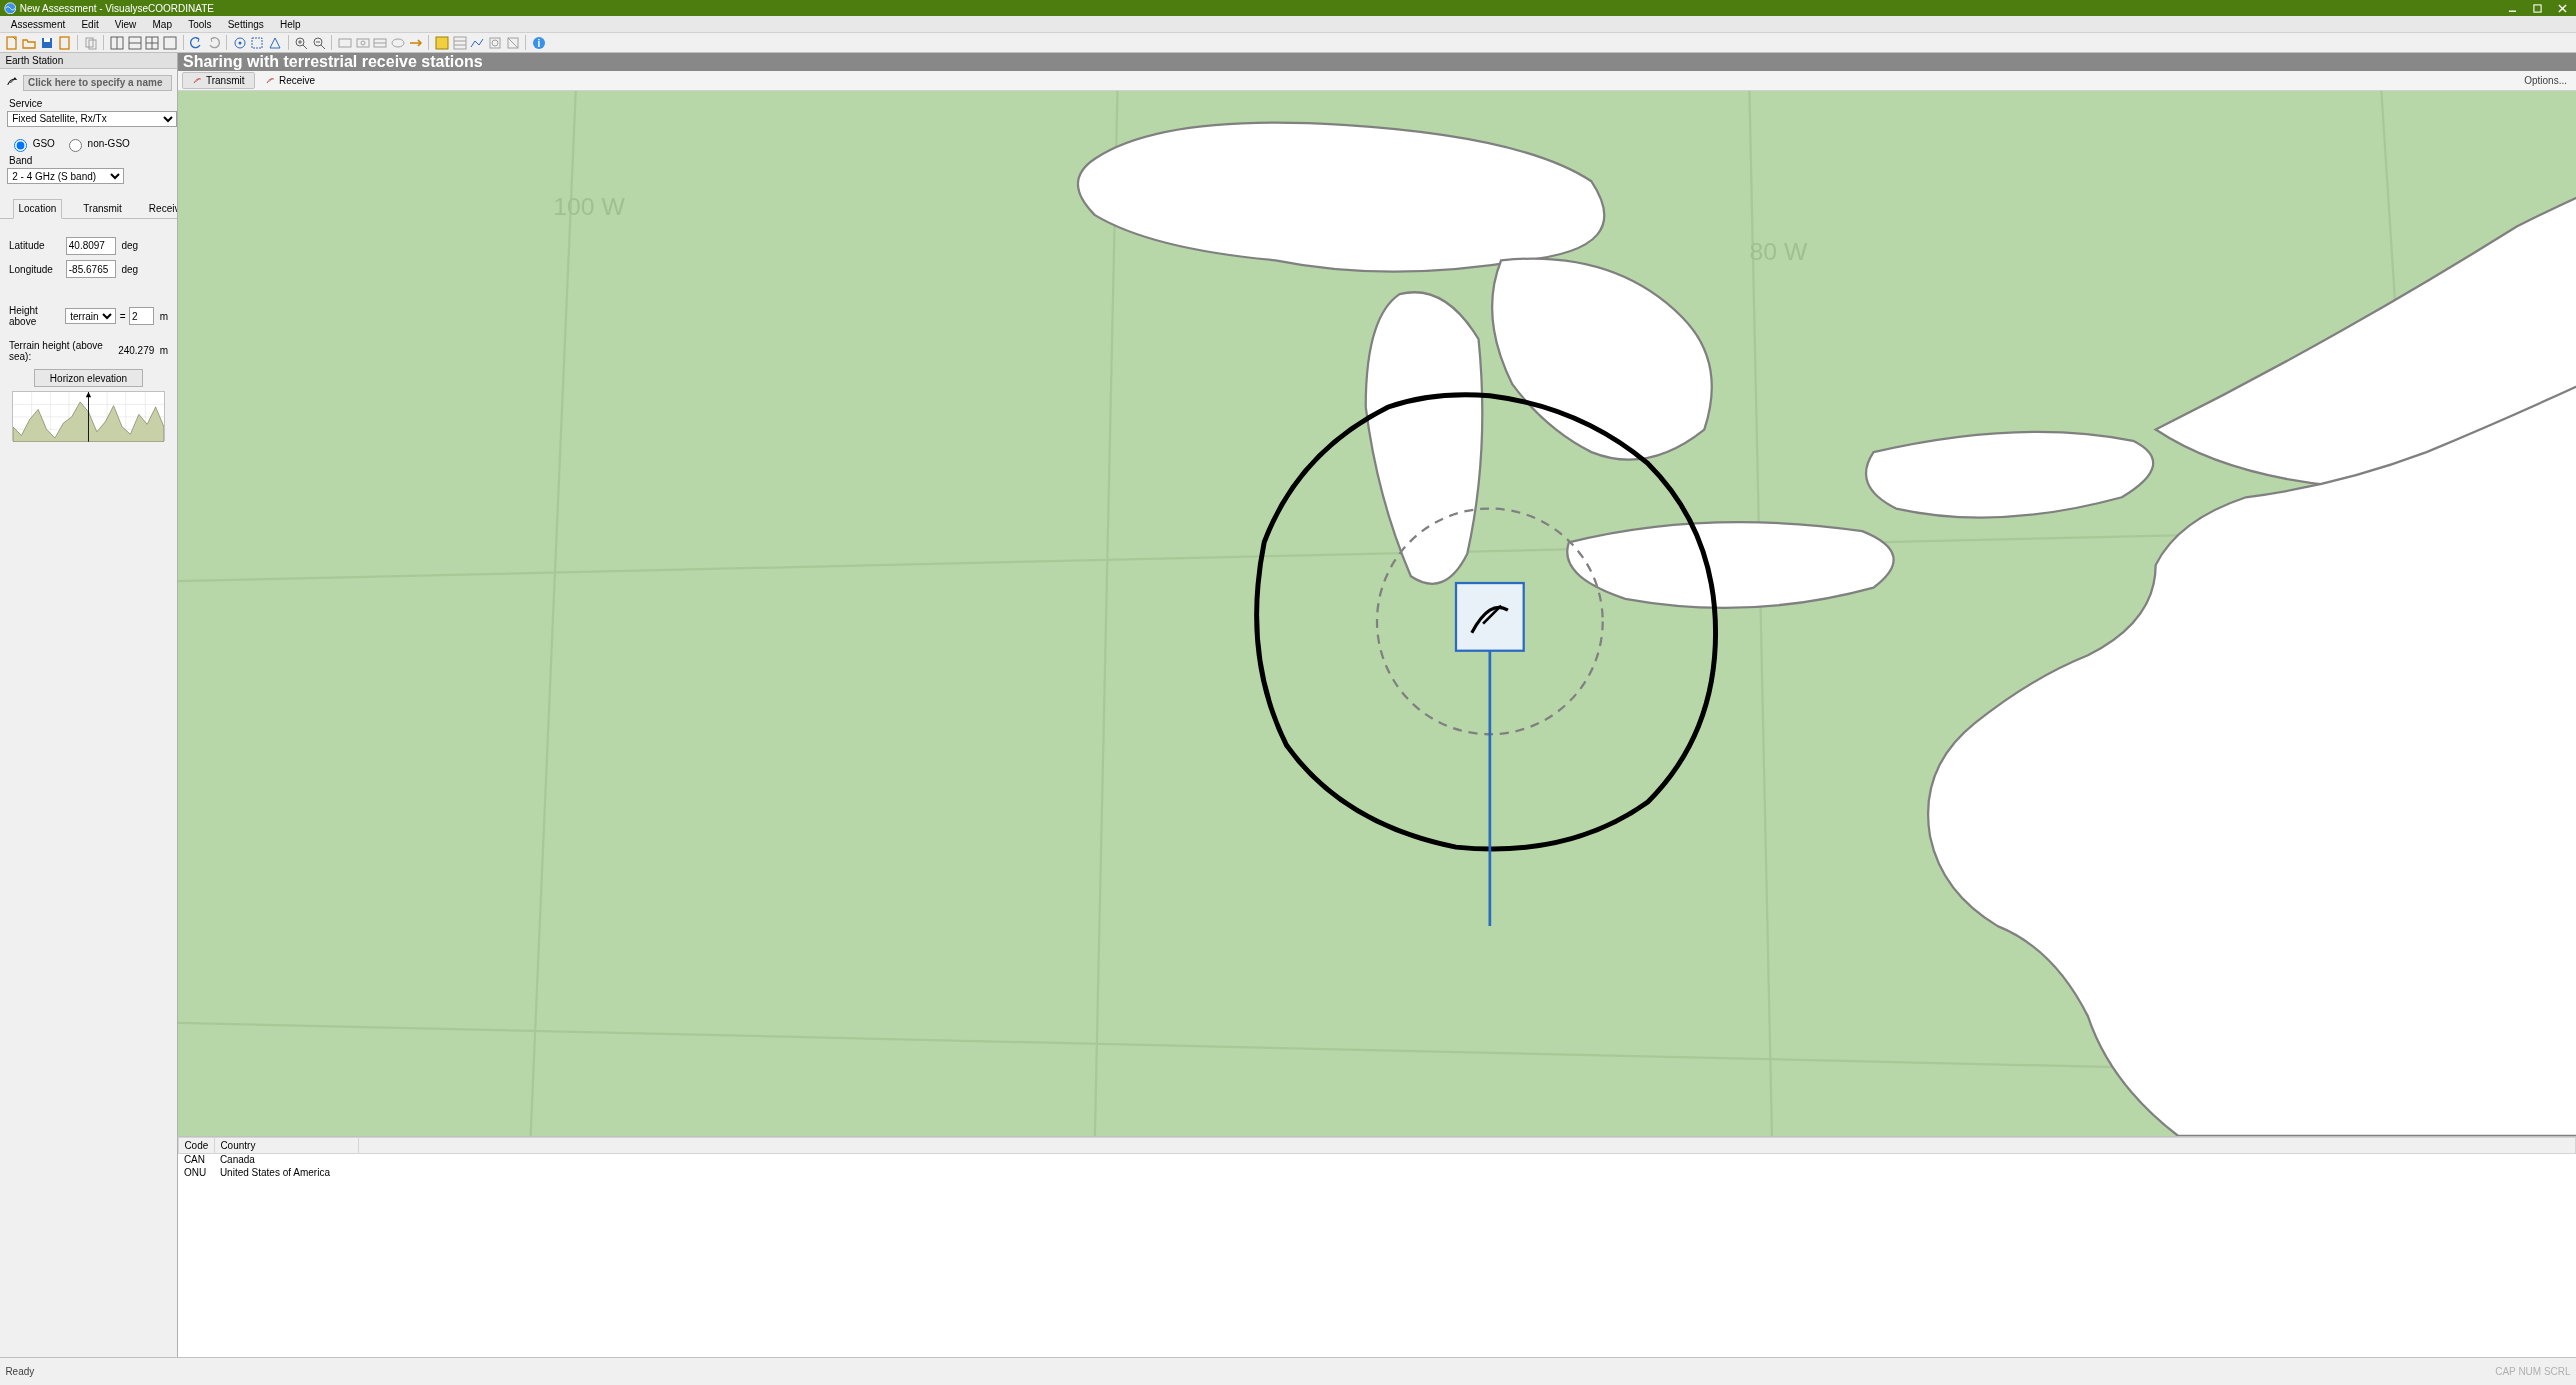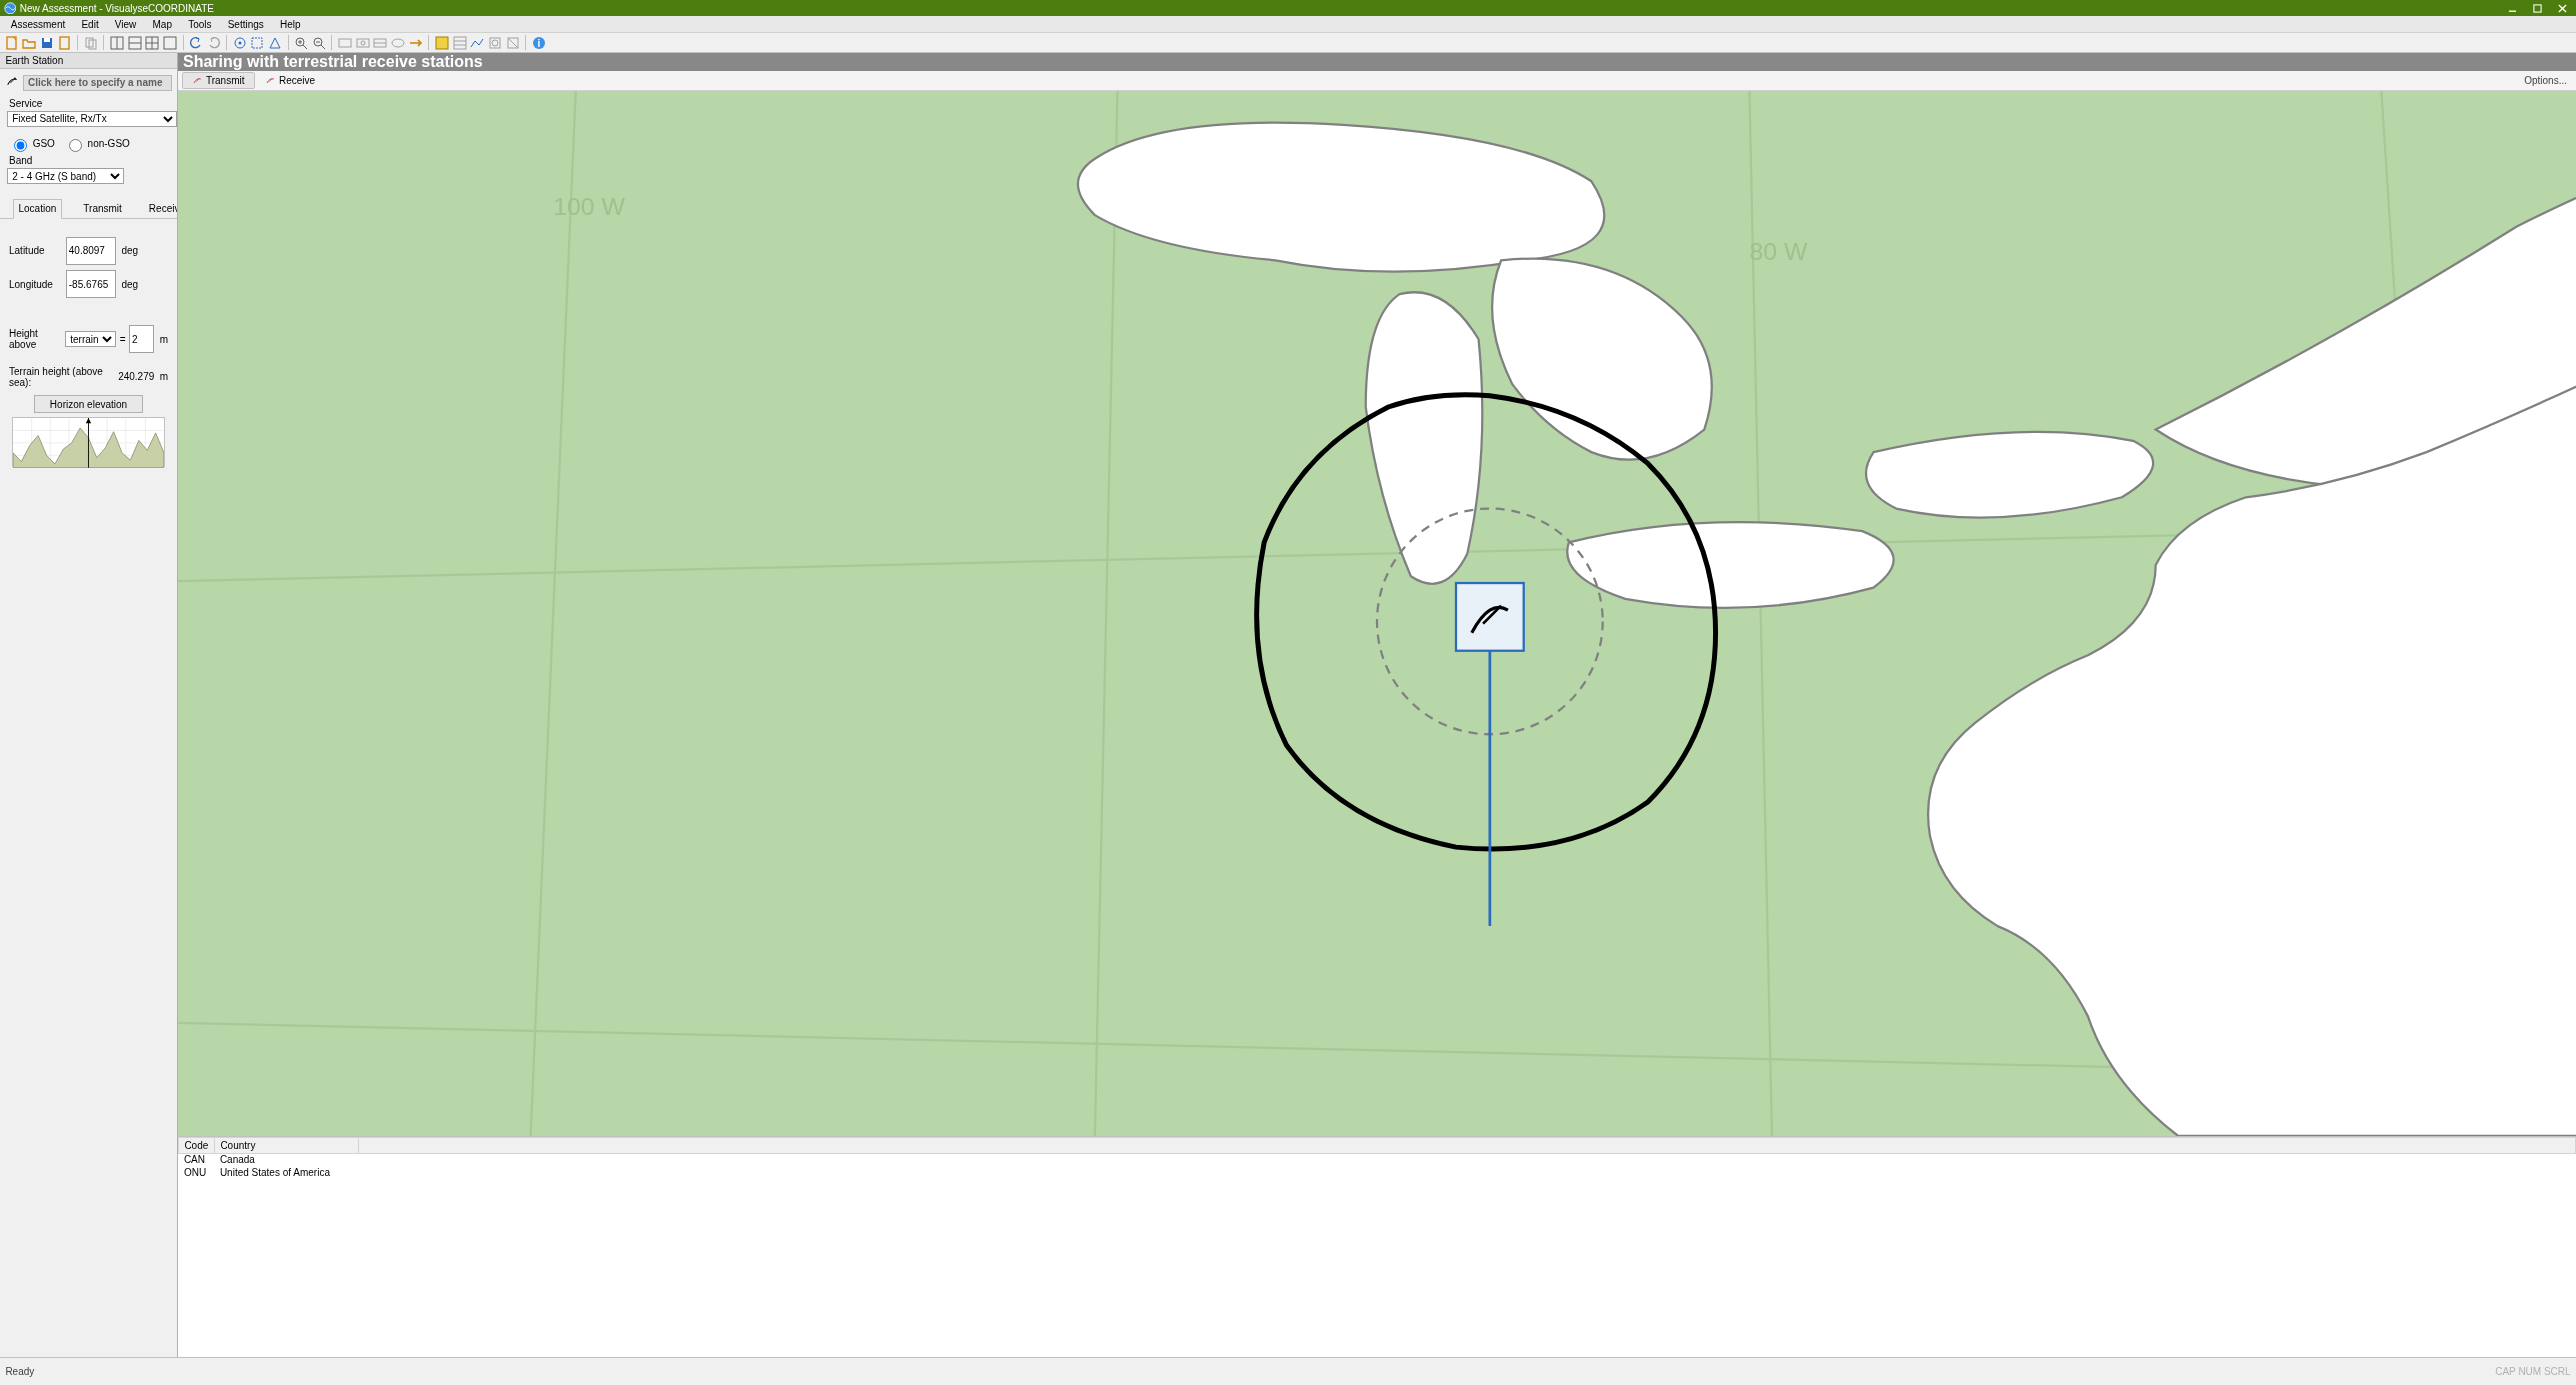--- a/index.html
+++ b/index.html
@@ -104,21 +104,21 @@
     border:0.9px solid transparent;
     cursor:pointer;
     position:relative; top:0.9px;
   }
   .subtab.active {
     border:0.9px solid #c0c0c0; border-bottom:0.9px solid #f0f0f0;
     background:#f0f0f0;
   }
   .coordrow { display:flex; align-items:center; margin:5.4px 0; }
   .coordrow .lbl { width:57px; font-size:10px; }
-  .coordrow input { width:50px; height:28px; font-size:10px; border:0.9px solid #a0a0a0; text-align:left; padding-left:1.8px;}
+  .coordrow input { width:50px; height:18px; font-size:10px; border:0.9px solid #a0a0a0; text-align:left; padding-left:1.8px;}
   .coordrow .unit { margin-left:5.4px; font-size:10px; }
   .horizonbtn {
     display:block; margin:7.2px auto 3.6px auto;
     padding:2.7px 14.4px; font-size:10px;
     background:#e8e8e8; border:0.9px solid #b0b0b0;
     cursor:pointer;
   }
   .horizonchart {
     width:153px; height:50px;
     background:#fff; border:0.9px solid #c0c0c0;

